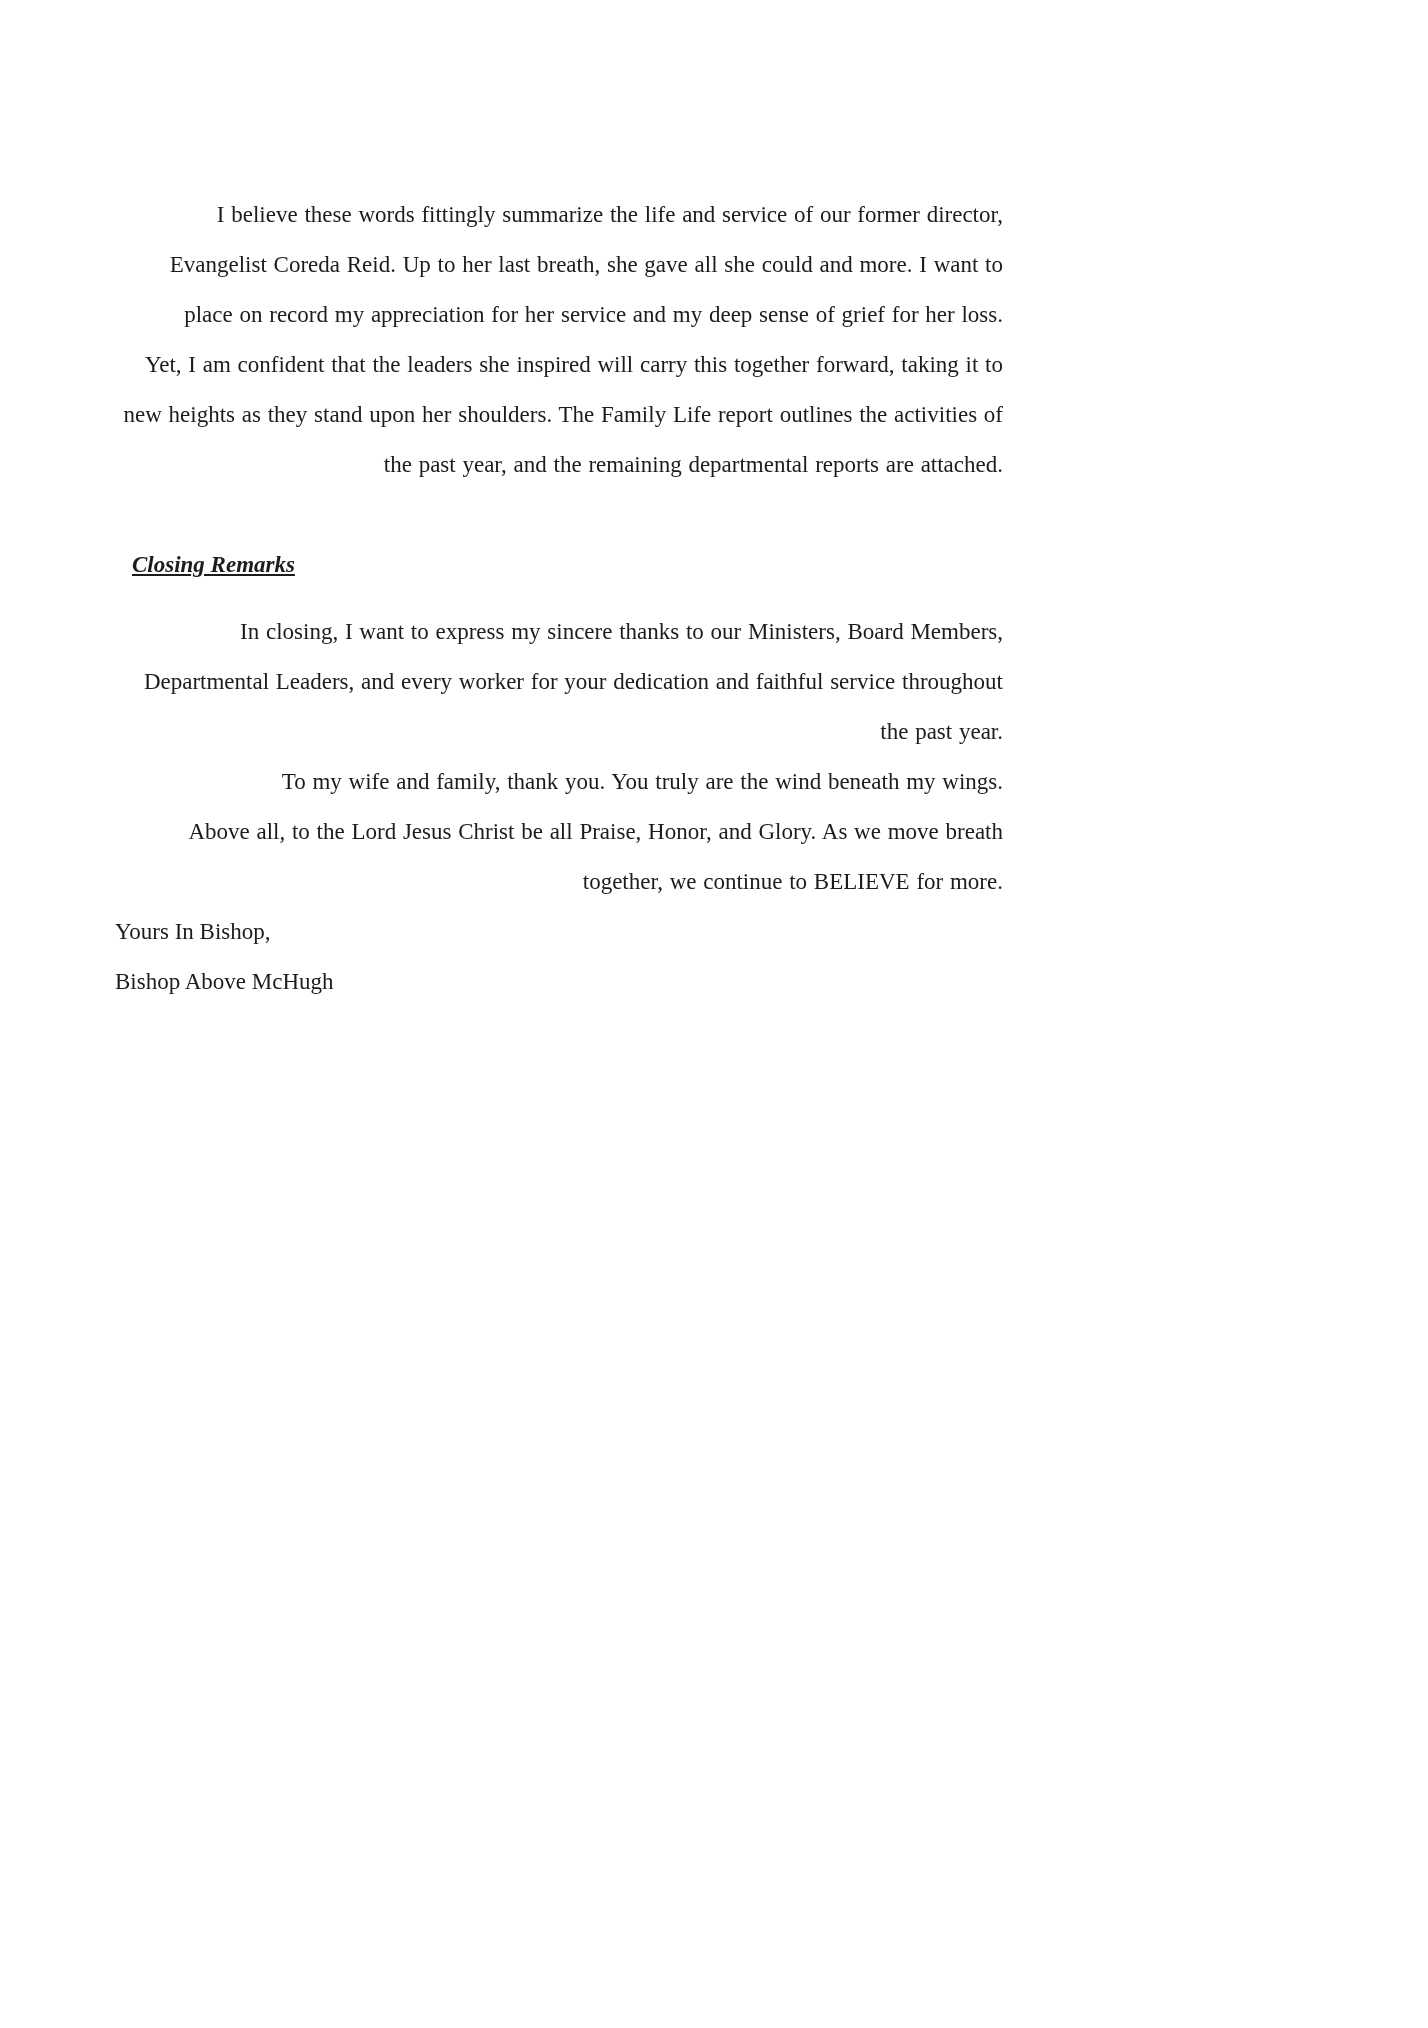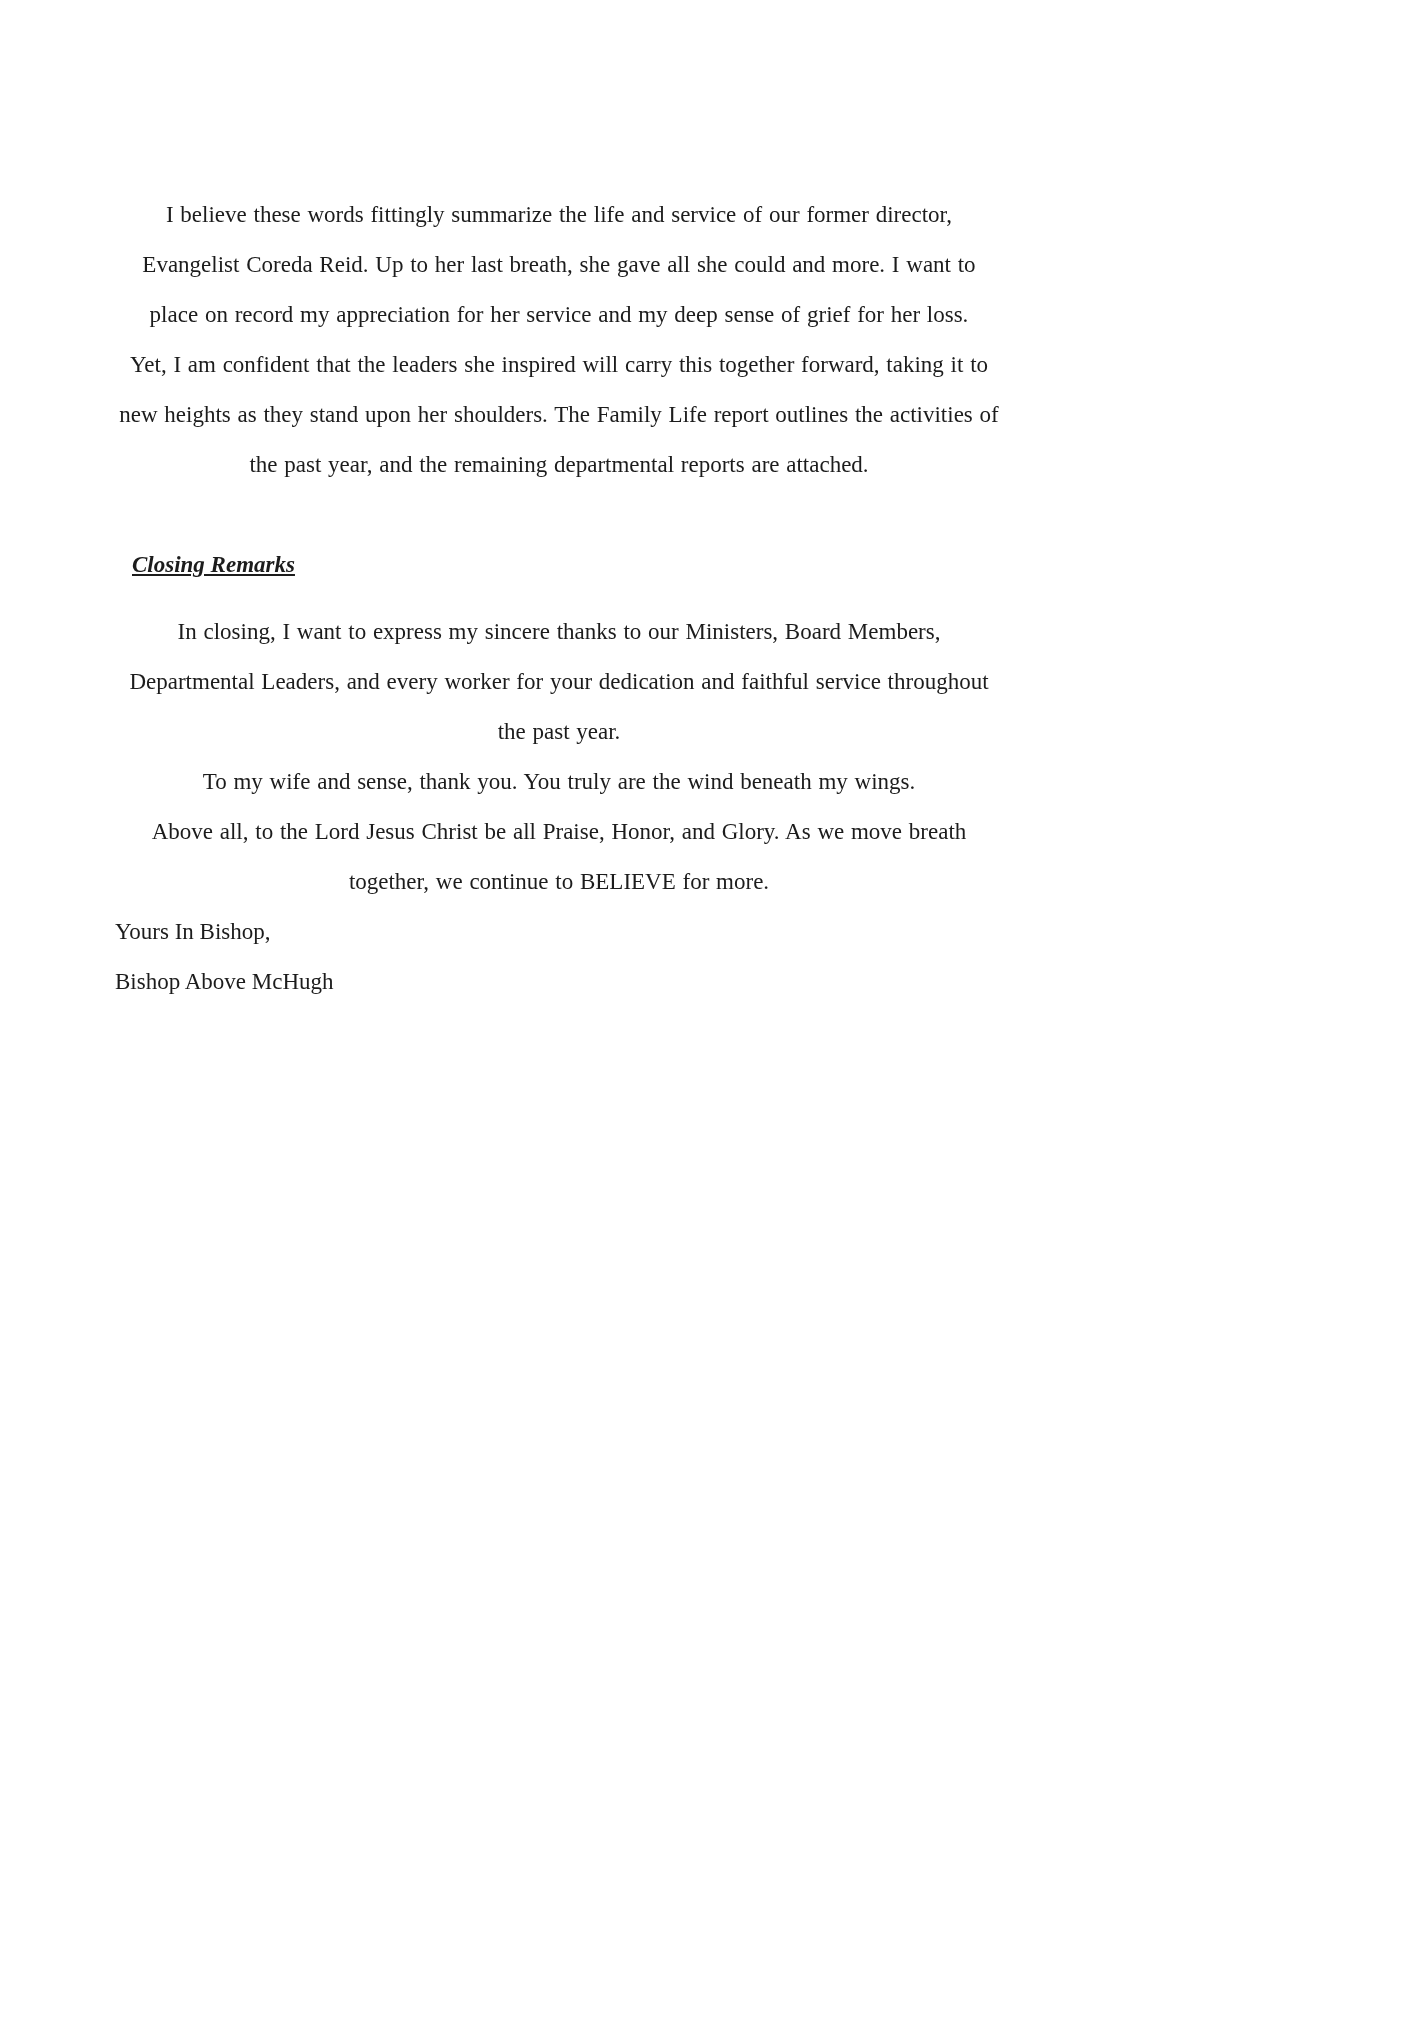--- a/index.html
+++ b/index.html
@@ -21,21 +21,21 @@
     width: 1428px;
     height: 2028px;
     background: #ffffff;
     box-sizing: border-box;
     padding: 190px 425px 0 115px;
   }
   .para {
     font-size: 23px;
     line-height: 50px;
     margin: 0;
-    text-align: center;
+    text-align: right;
     word-spacing: 1px;
   }
   .heading {
     font-size: 23px;
     line-height: 50px;
     font-weight: bold;
     font-style: italic;
     margin: 17px;
   }
   .heading .heading-text {
@@ -56,21 +56,21 @@
 <div class="page">
 
   <p class="para">I believe these words fittingly summarize the life and service of our former director, Evangelist Coreda Reid. Up to her last breath, she gave all she could and more. I want to place on record my appreciation for her service and my deep sense of grief for her loss.</p>
 
   <p class="para">Yet, I am confident that the leaders she inspired will carry this together forward, taking it to new heights as they stand upon her shoulders. The Family Life report outlines the activities of the past year, and the remaining departmental reports are attached.</p>
 
   <p class="heading gap-above"><span class="heading-text">Closing Remarks</span></p>
 
   <p class="para">In closing, I want to express my sincere thanks to our Ministers, Board Members, Departmental Leaders, and every worker for your dedication and faithful service throughout the past year.</p>
 
-  <p class="para">To my wife and sense, thank you. You truly are the wind beneath my wings.</p>
+  <p class="para">To my wife and family, thank you. You truly are the wind beneath my wings.</p>
 
   <p class="para">Above all, to the Lord Jesus Christ be all Praise, Honor, and Glory. As we move breath together, we continue to BELIEVE for more.</p>
 
   <p class="signoff gap-above">Yours In Bishop,</p>
 
   <p class="signoff">Bishop Above McHugh</p>
 
 </div>
 
 </body></html>

